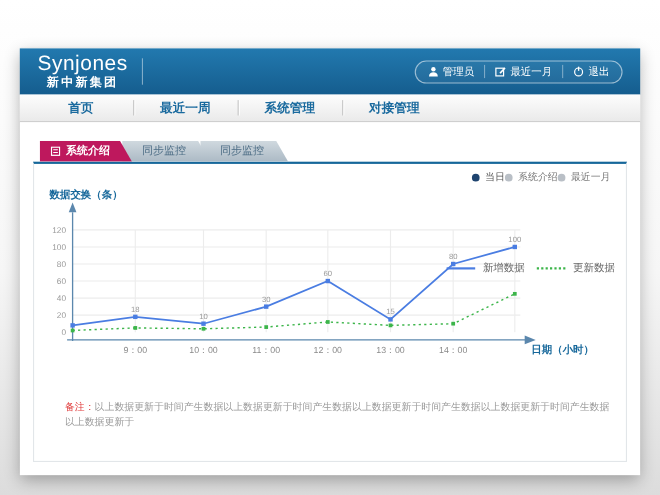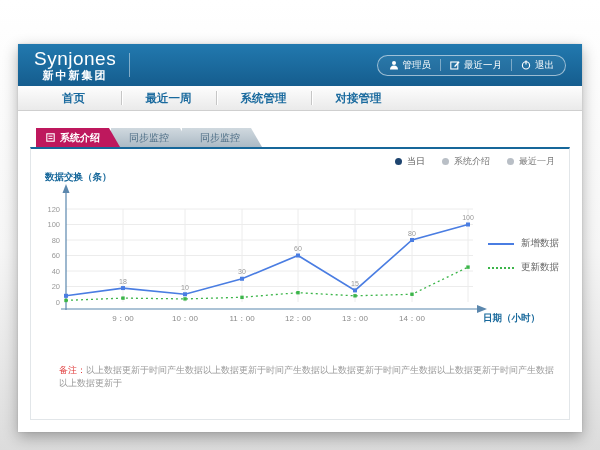--- a/index.html
+++ b/index.html
@@ -41,29 +41,29 @@
     gap:5px; padding:0 20px 0 10px; clip-path:polygon(0 0, calc(100% - 11px) 0, 100% 100%, 0 100%);
     position:relative; z-index:3; }
   .tab.inactive { background:linear-gradient(180deg,#d0d9df,#acbac5); color:#4e6e86;
     padding:0 22px 0 18px; margin-left:-9px;
     clip-path:polygon(0 0, calc(100% - 11px) 0, 100% 100%, 0 100%); position:relative; }
   .tab.t2 { z-index:2; } .tab.t3 { z-index:1; }
 
   .panel { position:relative; border:1px solid #e2e6e9; border-top:2px solid #16679a;
     height:273px; background:#fff; }
 
-  .filters { position:absolute; top:6px; right:14px; display:flex; gap:17px; z-index:5; }
+  .filters { position:absolute; top:6px; right:14px; display:flex; z-index:5; }
   .filter { display:flex; align-items:center; gap:5px; font-size:9px; color:#777; cursor:pointer; }
   .radio-dot { width:7px; height:7px; border-radius:50%; background:#b9bfc6; }
   .filter.selected .radio-dot { background:#1e446f; }
   .filter.selected { color:#555; }
 
   .chart-svg { position:absolute; left:0; top:0; width:540px; height:192px; }
 
-  .series-legend { position:absolute; top:88px; right:10px; display:flex; flex-direction:column; gap:11px;text-align:center; }
+  .series-legend { position:absolute; top:88px; right:10px; display:flex; flex-direction:row; gap:11px;text-align:center; }
   .legend-item { display:flex; align-items:center; gap:7px; font-size:9.5px; color:#666; }
   .legend-line { width:26px; height:0; }
 
   .note { position:absolute; left:28px; top:215px; right:14px; font-size:9px; color:#9a9a9a; line-height:1.4; }
   .note-label { color:#e03b3b; }
 </style>
 </head>
 <body>
 
 <div class="card">

